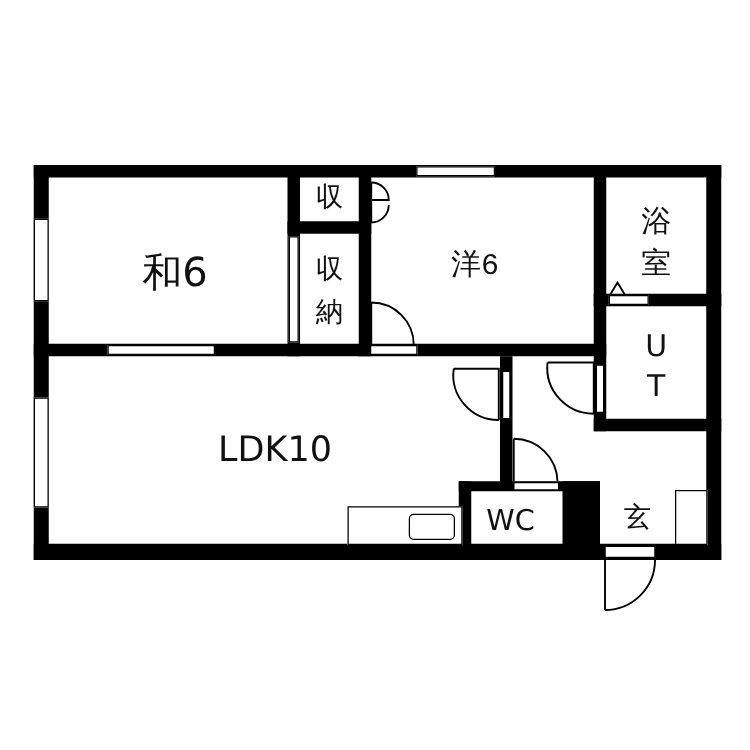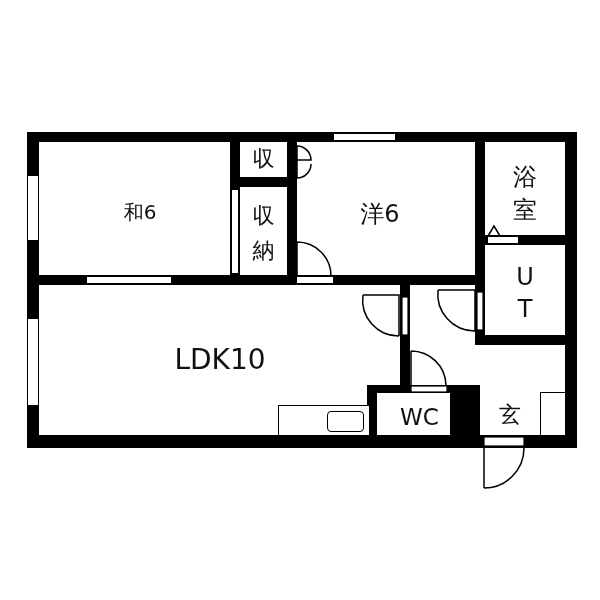--- a/index.html
+++ b/index.html
@@ -63,26 +63,26 @@
       <path d="M484 448 L484 488 M484 488 A 40 40 0 0 0 524 448"></path>
 
       <path d="M488 236 L494 226 L500 236"></path>
     </g>
     <rect x="402" y="297" width="6" height="38" fill="#fff" stroke="#000" stroke-width="1.2"></rect>
     <rect x="477" y="292" width="6" height="38" fill="#fff" stroke="#000" stroke-width="1.2"></rect>
     <rect x="411" y="386" width="36" height="6" fill="#fff" stroke="#000" stroke-width="1.2"></rect>
     <rect x="484" y="437" width="40" height="9" fill="#fff" stroke="#000" stroke-width="1.2"></rect>
   </svg>
 
-  <div class="lbl" style="left:95px;top:202px;width:90px;font-size:20px;">和6</div>
-  <div class="lbl" style="left:335px;top:202px;width:90px;font-size:24px;">洋6</div>
+  <div class="lbl" style="left:95px;top:202px;width:90px;font-size:32px;">和6</div>
+  <div class="lbl" style="left:335px;top:202px;width:90px;font-size:24px;font-family:Liberation Mono, monospace;">洋6</div>
   <div class="lbl" style="left:150px;top:346px;width:140px;font-size:28px;">LDK10</div>
   <div class="lbl" style="left:240px;top:148px;width:47px;font-size:22px;">収</div>
   <div class="lbl" style="left:240px;top:205px;width:47px;font-size:22px;">収</div>
   <div class="lbl" style="left:240px;top:240px;width:47px;font-size:22px;">納</div>
   <div class="lbl" style="left:485px;top:165px;width:80px;font-size:24px;">浴</div>
   <div class="lbl" style="left:485px;top:198px;width:80px;font-size:24px;">室</div>
   <div class="lbl" style="left:485px;top:265px;width:80px;font-size:24px;">U</div>
   <div class="lbl" style="left:485px;top:297px;width:80px;font-size:24px;">T</div>
-  <div class="lbl" style="left:377px;top:406px;width:85px;font-size:23px;">WC</div>
+  <div class="lbl" style="left:366px;top:406px;width:85px;font-size:23px;">WC</div>
   <div class="lbl" style="left:480px;top:404px;width:60px;font-size:22px;">玄</div>
 
 </div>
 
 </body></html>

